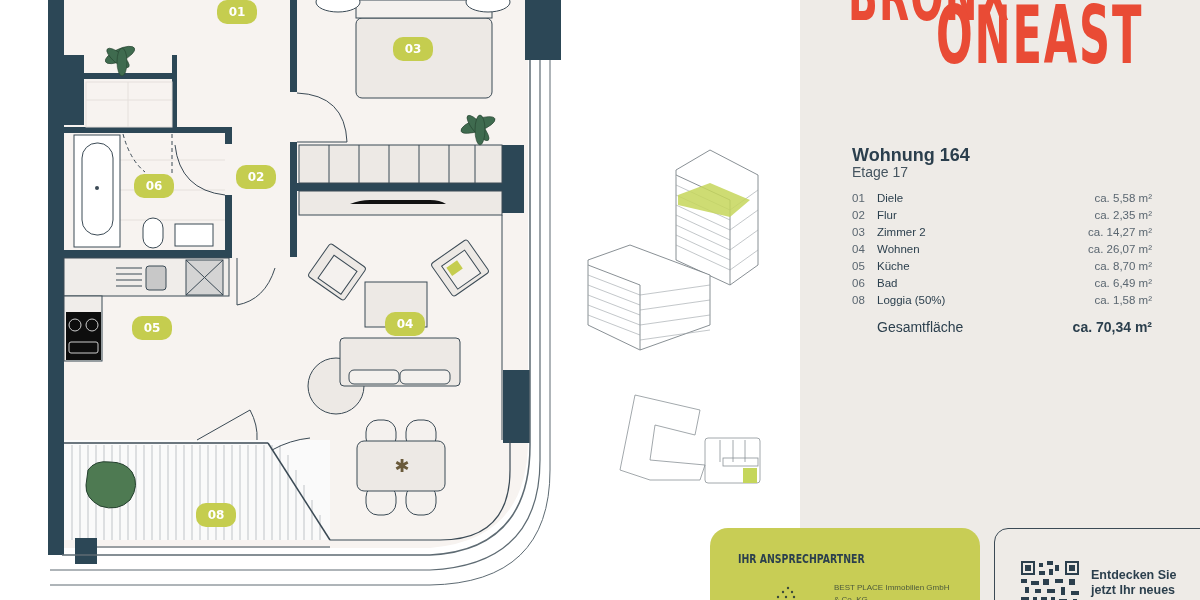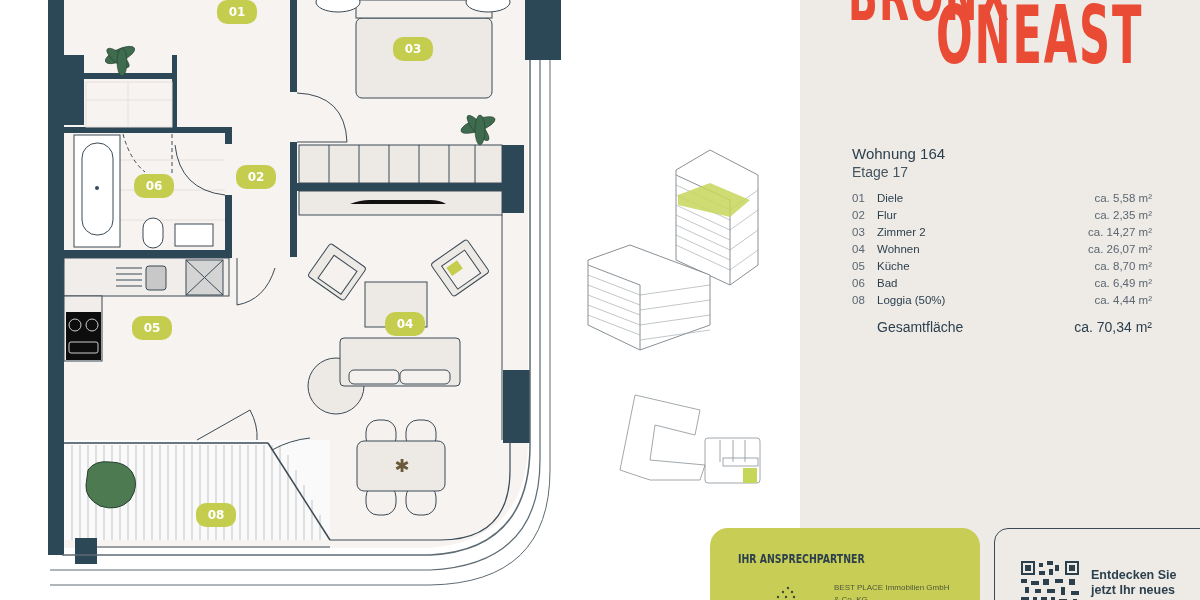--- a/index.html
+++ b/index.html
@@ -18,31 +18,31 @@
   #info-panel { position: absolute; left: 800px; top: 0; width: 400px; height: 600px; background: #eeebe7; }
 
   #brand {
     position: absolute; left: 848px; top: -18px; width: 330px; height: 110px;
     color: #e94b35; font-family: "DejaVu Sans", sans-serif; font-weight: bold;
     font-stretch: condensed; line-height: 56px;
   }
   #brand .line1 { position: absolute; left: 0; top: -14px; font-size: 70px; letter-spacing: 2px; transform: scaleX(0.62); transform-origin: left; }
   #brand .line2 { position: absolute; left: 88px; top: 26px; font-size: 80px; letter-spacing: 3px; transform: scaleX(0.6); transform-origin: left; }
 
-  #apt-title { position: absolute; left: 852px; top: 145px; font-size: 15px; font-weight: normal; color: #2b3f4d; }
+  #apt-title { position: absolute; left: 852px; top: 145px; font-size: 18px; font-weight: bold; color: #2b3f4d; }
   #apt-floor { position: absolute; left: 852px; top: 164px; font-size: 14px; color: #44545f; text-align: center; }
 
   #rooms { position: absolute; left: 852px; top: 192px; width: 300px; }
   .room-row { position: relative; height: 17px; font-size: 11.5px; }
   .room-no { position: absolute; left: 0; color: #5a6670; }
   .room-name { position: absolute; left: 25px; font-weight: normal; color: #2b3f4d; }
   .room-area { position: absolute; right: 0; color: #5a6670; text-align: right; }
   .total-row { position: relative; height: 17px; font-size: 14px; margin-top: 8px; font-weight: bold; }
   .total-row .room-name { left: 25px; }
-  .total-row .room-area { color: #2b3f4d; font-weight: normal; margin-left: 12px; }
+  .total-row .room-area { color: #2b3f4d; font-weight: bold; margin-left: 12px; }
 
   #contact-card {
     position: absolute; left: 710px; top: 528px; width: 270px; height: 90px;
     background: #c8cd55; border-radius: 18px;
   }
   #contact-title {
     position: absolute; left: 28px; top: 24px; font-size: 12px; font-weight: bold;
     color: #2b3f4d; letter-spacing: 0; transform: scaleX(0.78); transform-origin: left;
     font-family: "DejaVu Sans", sans-serif;
   }
@@ -311,21 +311,21 @@
       <span class="room-area">ca. 8,70 m²</span>
     </div>
   <div class="room-row">
       <span class="room-no">06</span>
       <span class="room-name">Bad</span>
       <span class="room-area">ca. 6,49 m²</span>
     </div>
   <div class="room-row">
       <span class="room-no">08</span>
       <span class="room-name">Loggia (50%)</span>
-      <span class="room-area">ca. 4,44 m²</span>
+      <span class="room-area">ca. 1,58 m²</span>
     </div>
   <div class="total-row">
       <span class="room-name">Gesamtfläche</span>
       <span class="room-area">ca. 70,34 m²</span>
     </div>
 </div>
 
 <div id="contact-card">
   <div id="contact-title">IHR ANSPRECHPARTNER</div>
   <svg id="contact-logo" width="50" height="40" viewBox="0 0 50 40">

